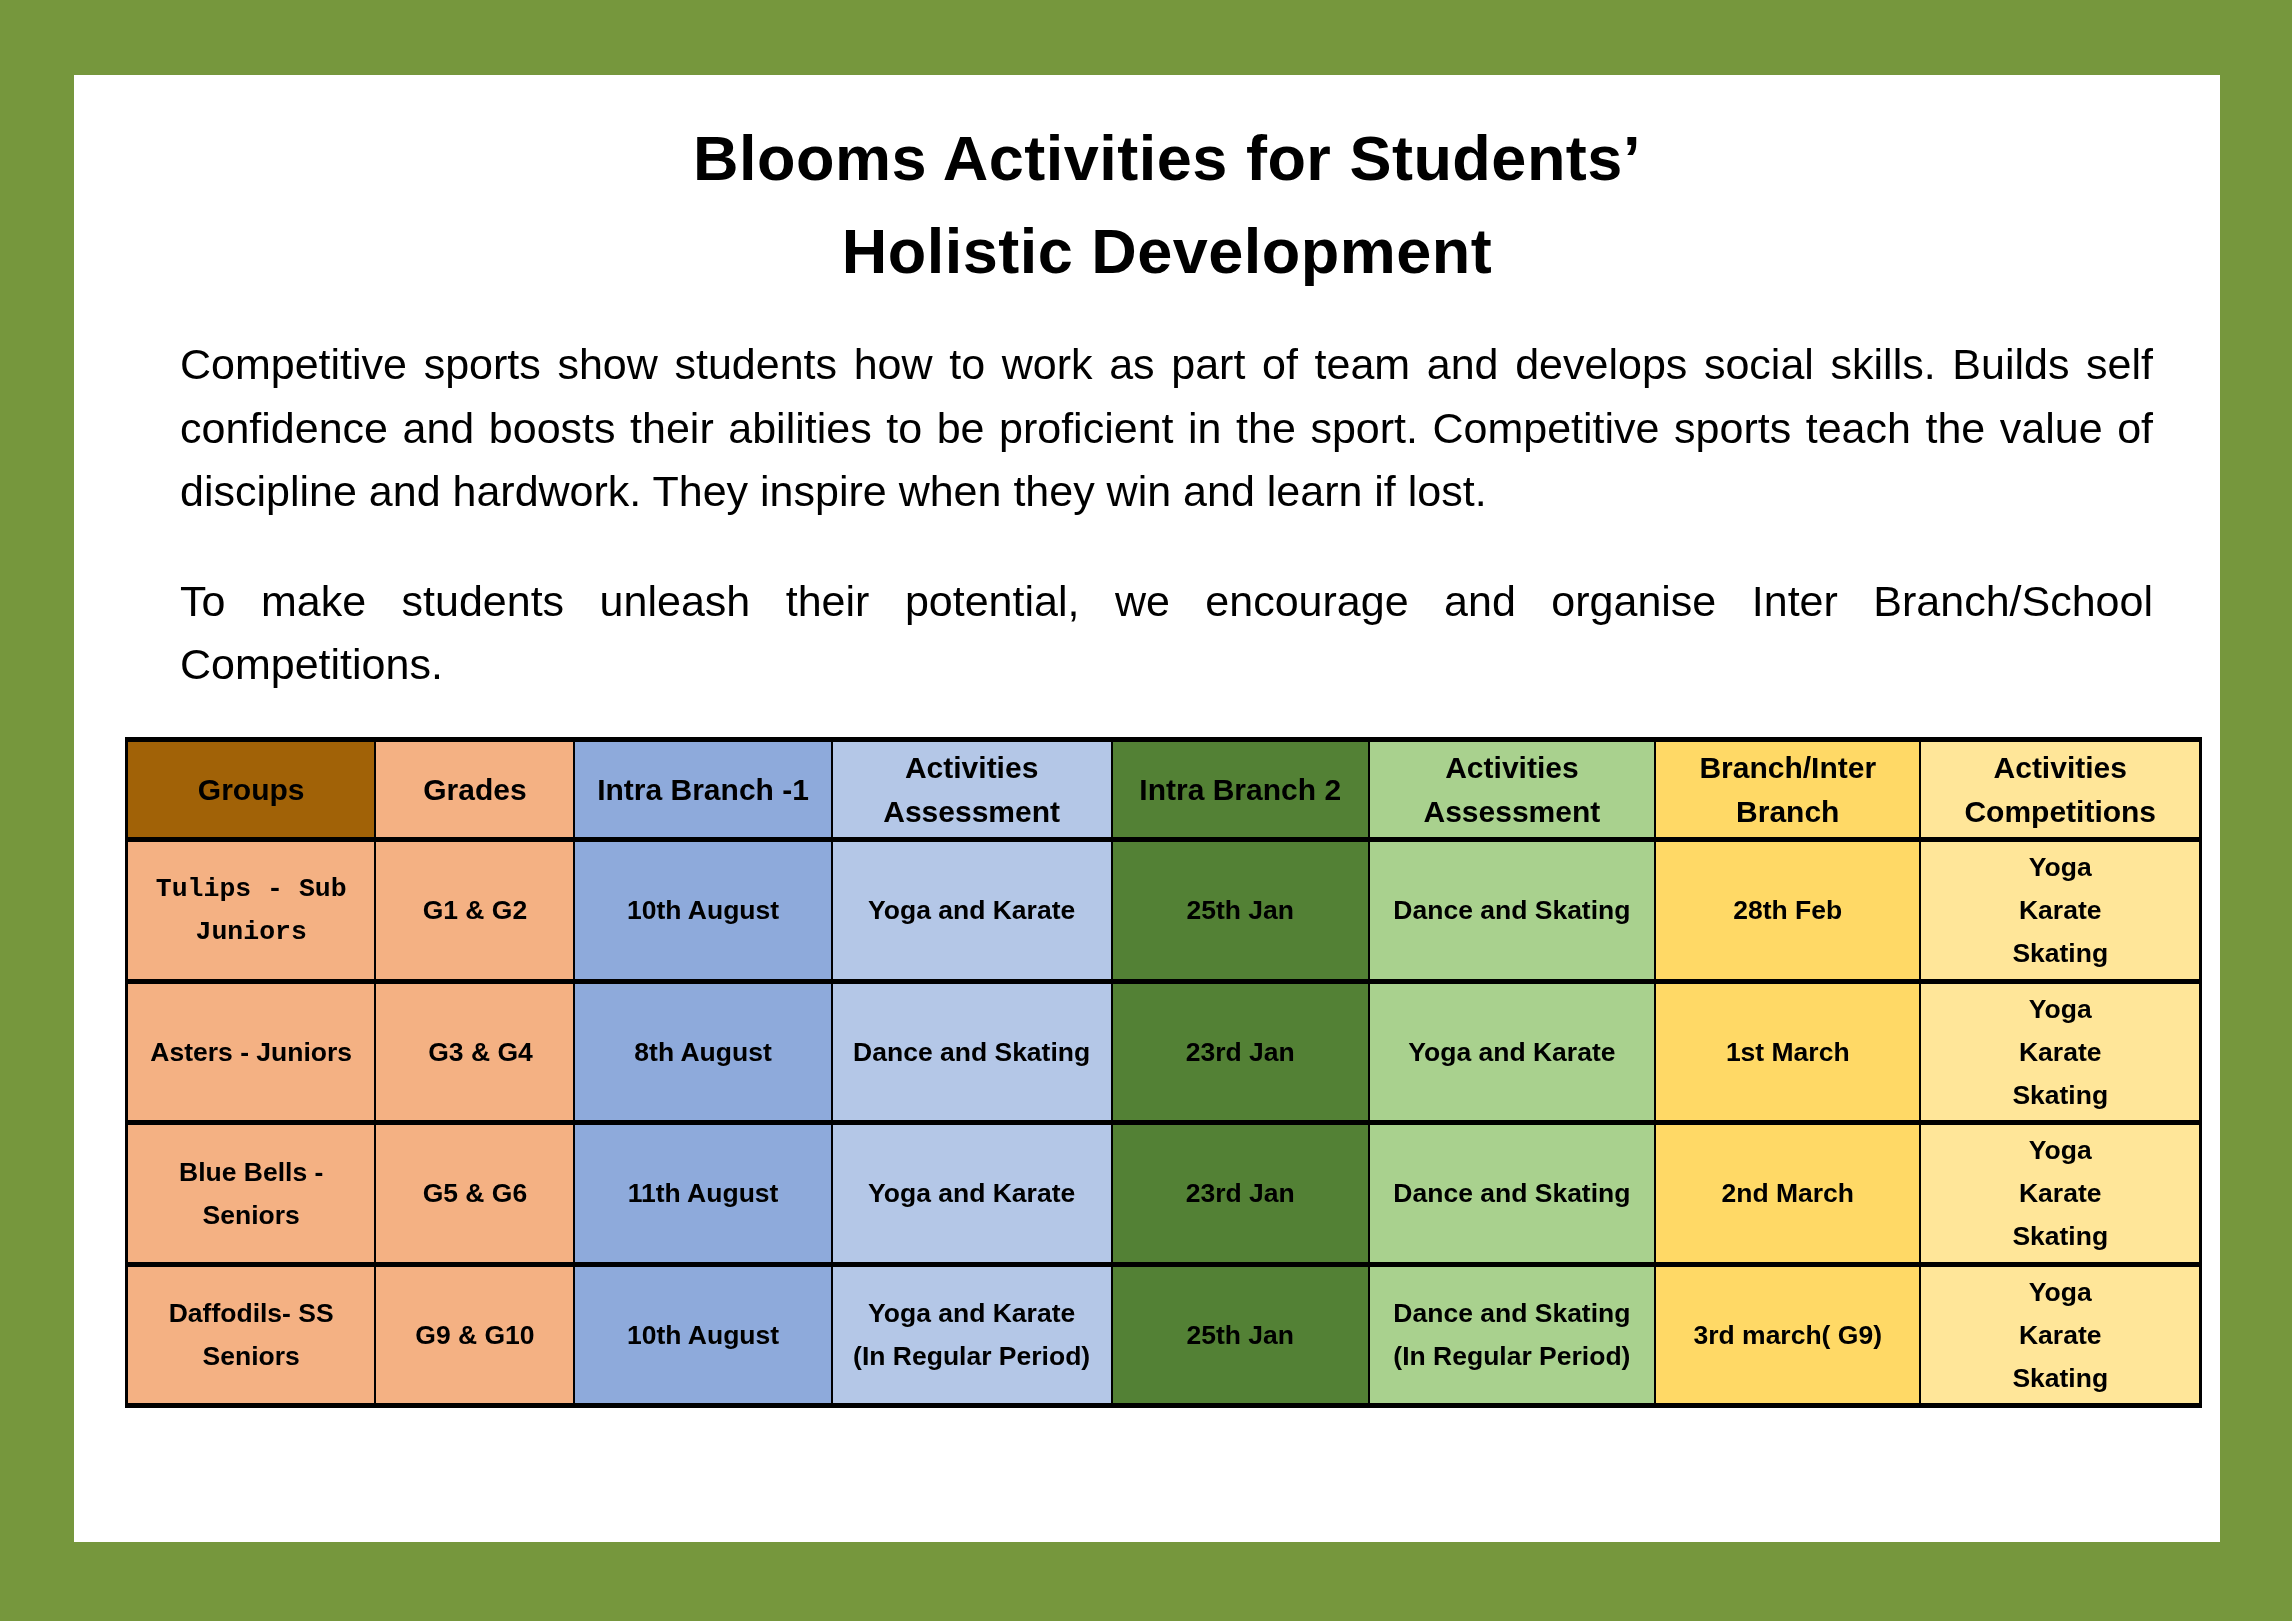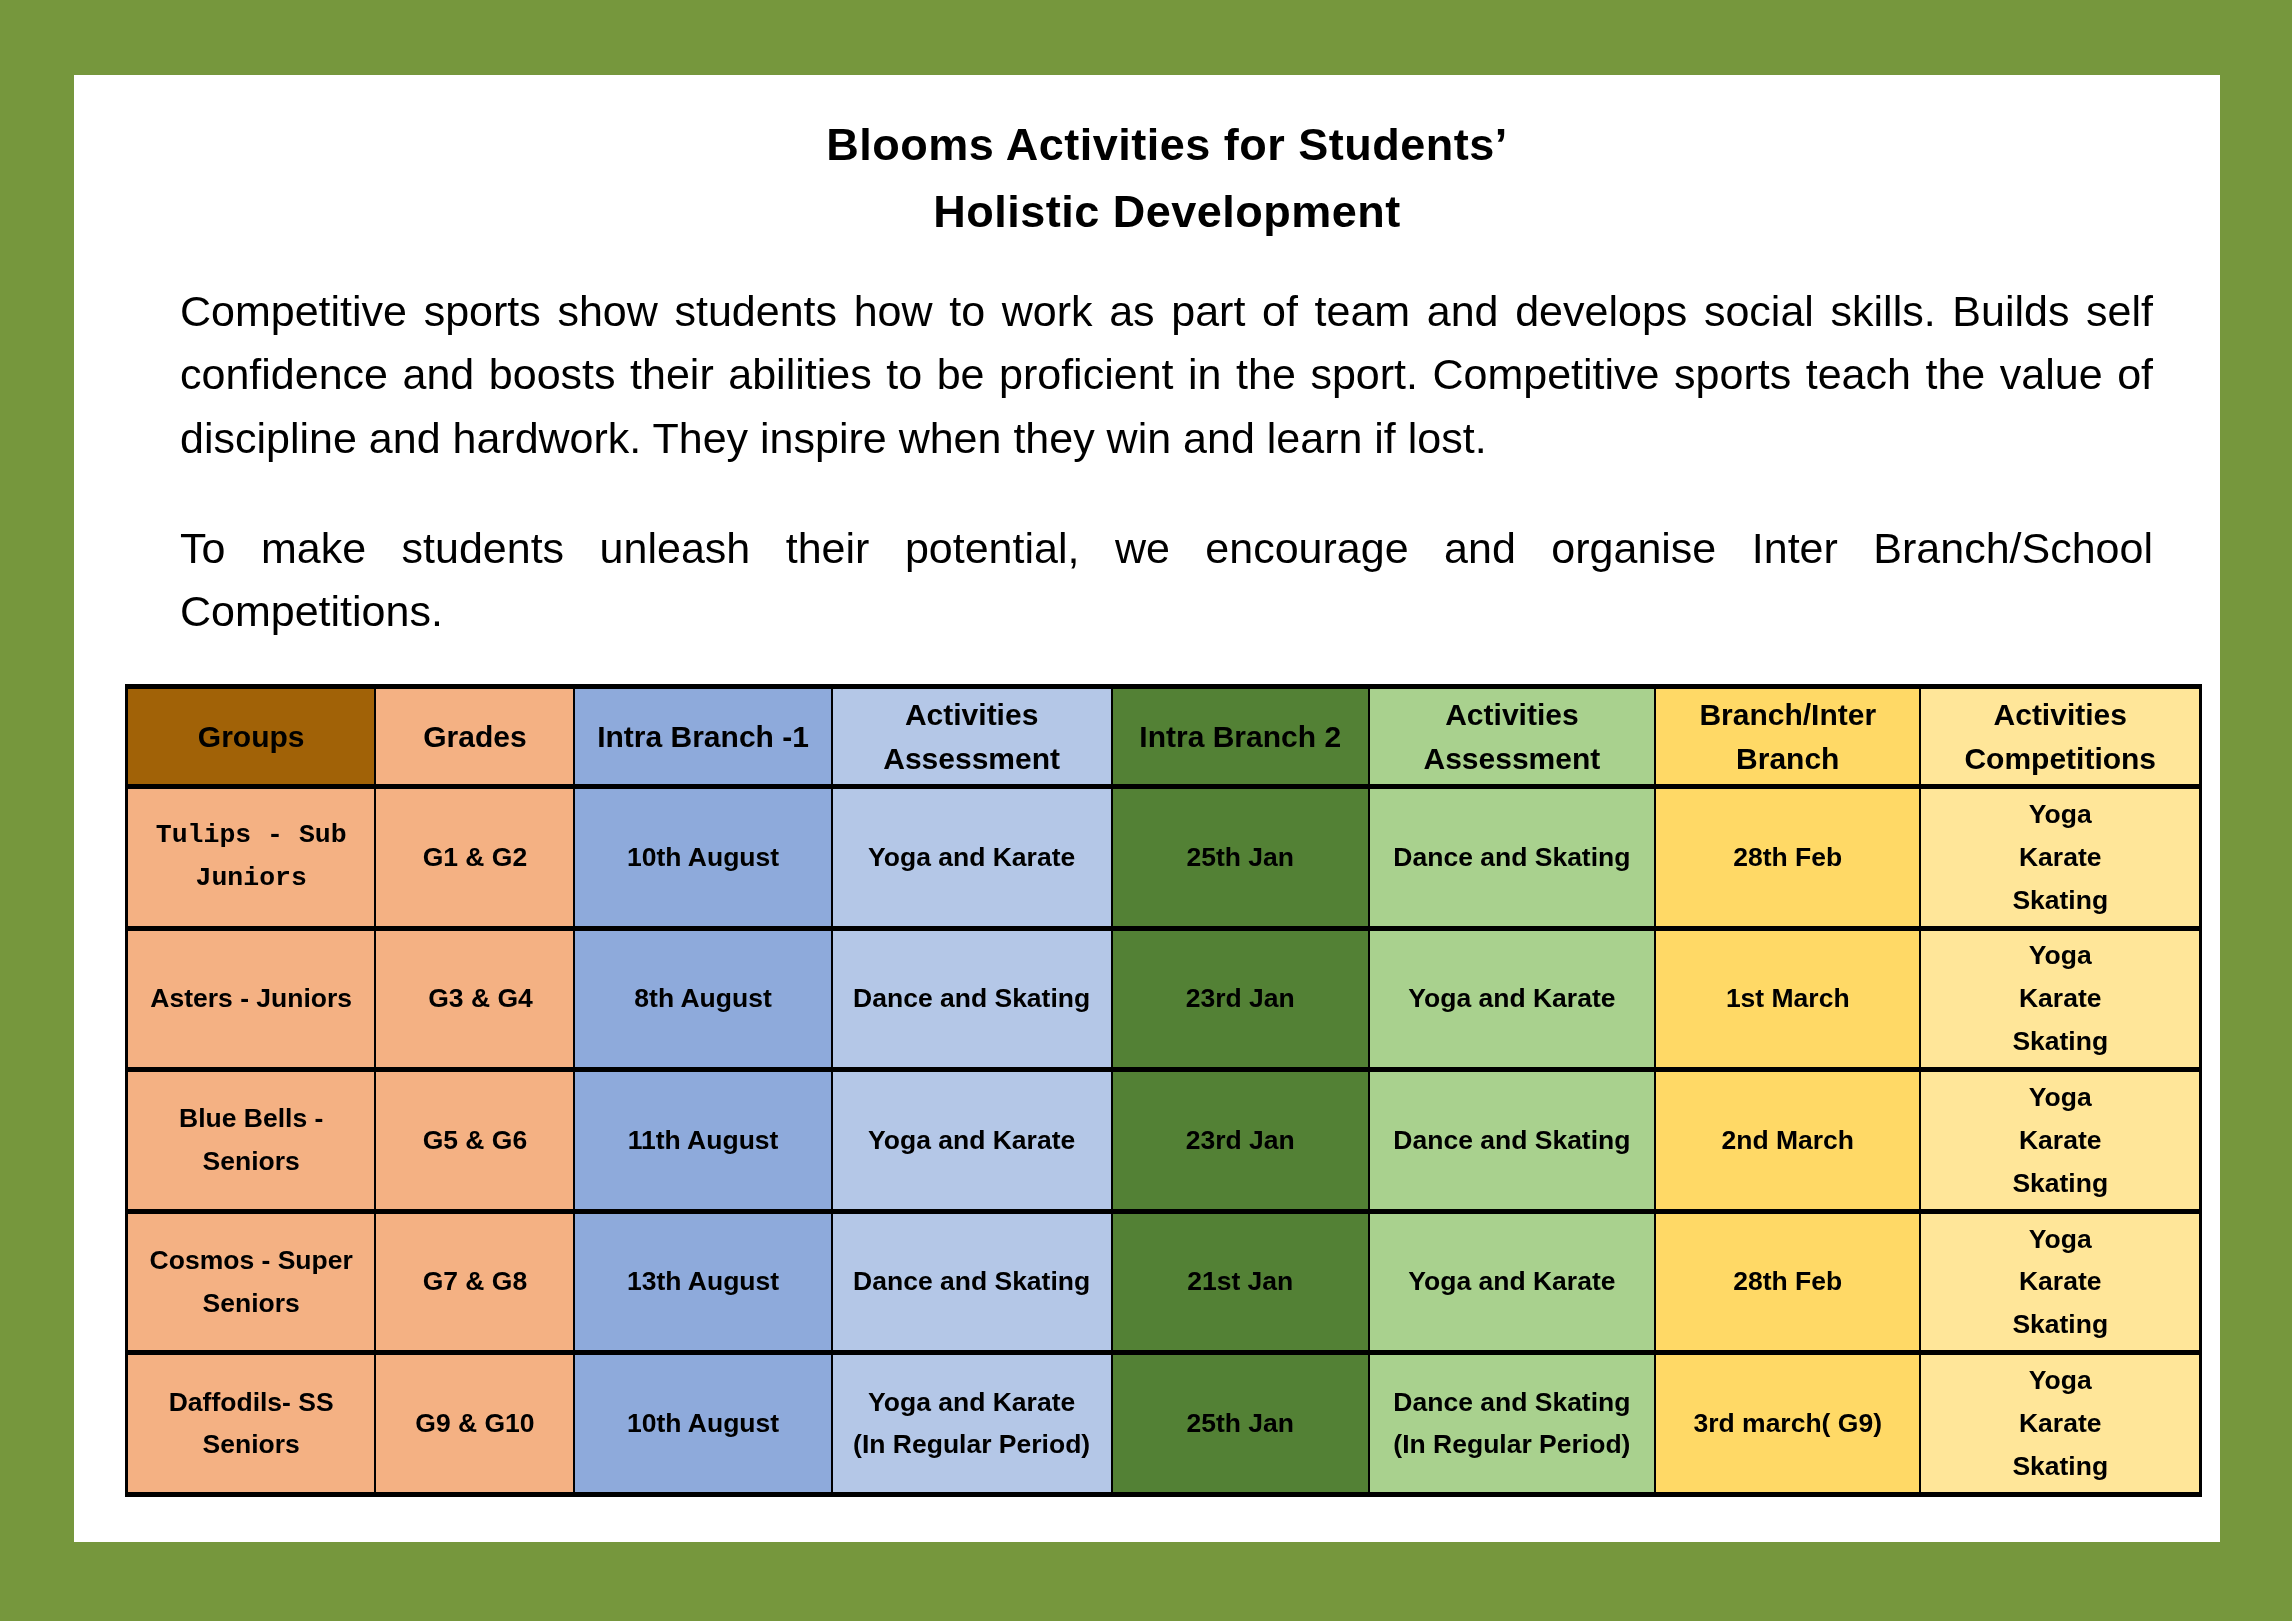--- a/index.html
+++ b/index.html
@@ -17,21 +17,21 @@
   .content {
     position: absolute;
     left: 74px; top: 75px;
     width: 2146px; height: 1467px;
     background: #FFFFFF;
     box-sizing: border-box;
   }
   h1.title {
     margin: 37px 0 0 0;
     text-align: center;
-    font-size: 45px;
+    font-size: 63px;
     font-weight: bold;
     line-height: 1.48;
     letter-spacing: 0.5px;
     padding-left: 40px;
   }
   .textblock {
     margin: 0 67px 0 106px;
   }
   h2.heading {
     margin: 57px 0 0 0;
@@ -145,32 +145,20 @@
             <td style="background: rgb(142, 170, 219);">11th August</td>
             <td class="vb" style="background: rgb(180, 199, 231);">Yoga and Karate</td>
             <td style="background: rgb(83, 129, 53);">23rd Jan</td>
             <td style="background: rgb(169, 209, 142);">Dance and Skating</td>
             <td style="background: rgb(255, 217, 102);">2nd March</td>
             <td style="background: rgb(255, 230, 153);">Yoga
 Karate
 Skating</td>
           </tr>
           <tr style="height: 123px;">
-            <td style="background: rgb(244, 177, 131);">Cosmos - Super Seniors</td>
-            <td style="background: rgb(244, 177, 131);">G7 &amp; G8</td>
-            <td style="background: rgb(142, 170, 219);">13th August</td>
-            <td style="background: rgb(180, 199, 231);">Dance and Skating</td>
-            <td style="background: rgb(83, 129, 53);">21st Jan</td>
-            <td class="vb" style="background: rgb(169, 209, 142);">Yoga and Karate</td>
-            <td style="background: rgb(255, 217, 102);">28th Feb</td>
-            <td style="background: rgb(255, 230, 153);">Yoga
-Karate
-Skating</td>
-          </tr>
-          <tr style="height: 123px;">
             <td style="background: rgb(244, 177, 131);">Daffodils- SS Seniors</td>
             <td style="background: rgb(244, 177, 131);">G9 &amp; G10</td>
             <td style="background: rgb(142, 170, 219);">10th August</td>
             <td class="vb" style="background: rgb(180, 199, 231);">Yoga and Karate
 (In Regular Period)</td>
             <td style="background: rgb(83, 129, 53);">25th Jan</td>
             <td class="vt" style="background: rgb(169, 209, 142);">Dance and Skating
 (In Regular Period)</td>
             <td style="background: rgb(255, 217, 102);">3rd march( G9)</td>
             <td style="background: rgb(255, 230, 153);">Yoga

